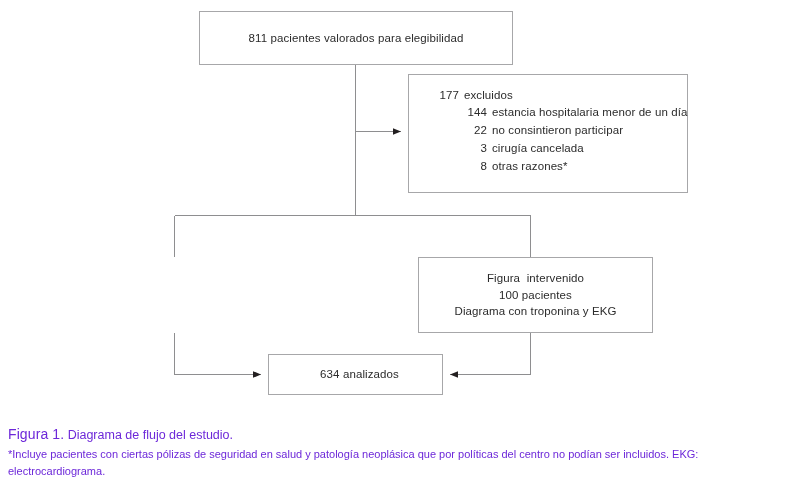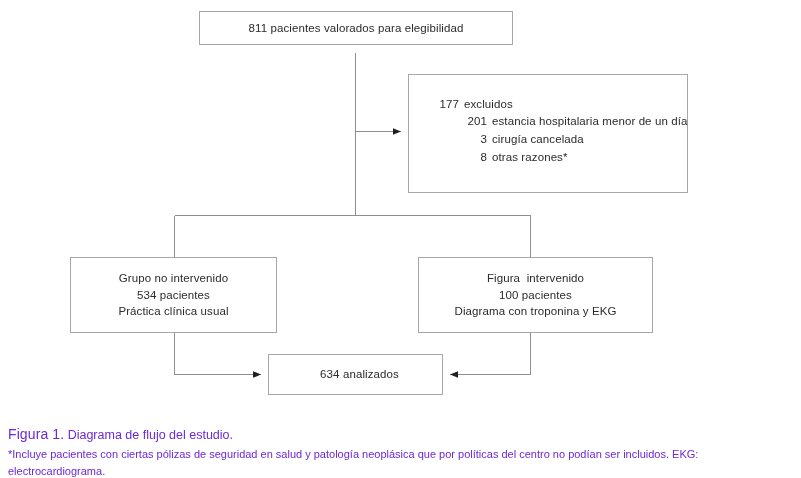--- a/index.html
+++ b/index.html
@@ -43,21 +43,21 @@
   }
   .node-line {
     white-space: pre;
   }
 
   
   #node-screened {
     left: 199px;
     top: 11px;
     width: 314px;
-    height: 34px;
+    height: 54px;
   }
   #node-excluded {
     left: 408px;
     top: 74px;
     width: 280px;
     height: 119px;
     align-items: flex-start;
     justify-content: center;
     padding-left: 16px;
     text-align: left;
@@ -165,39 +165,38 @@
     <span class="node-line">811 pacientes valorados para elegibilidad</span>
   </div>
 
   <div class="node" id="node-excluded">
     <div id="excluded-list">
       <div class="excl-row">
         <span class="excl-count">177</span>
         <span>excluidos</span>
       </div>
       <div class="excl-row sub">
-        <span class="excl-count">201</span>
+        <span class="excl-count">144</span>
         <span>estancia hospitalaria menor de un día</span>
+      </div>
+      <div class="excl-row sub">
+        <span class="excl-count">22</span>
+        <span>no consintieron participar</span>
       </div>
       <div class="excl-row sub">
         <span class="excl-count">3</span>
         <span>cirugía cancelada</span>
       </div>
       <div class="excl-row sub">
         <span class="excl-count">8</span>
         <span>otras razones*</span>
       </div>
     </div>
   </div>
 
-  <div class="node" id="node-control">
-    <span class="node-line">Grupo no intervenido</span>
-    <span class="node-line">534 pacientes</span>
-    <span class="node-line">Práctica clínica usual</span>
-  </div>
 
   <div class="node" id="node-intervention">
     <span class="node-line">Figura  intervenido</span>
     <span class="node-line">100 pacientes</span>
     <span class="node-line">Diagrama con troponina y EKG</span>
   </div>
 
   <div class="node" id="node-analyzed">
     <span class="node-line">634 analizados</span>
   </div>

